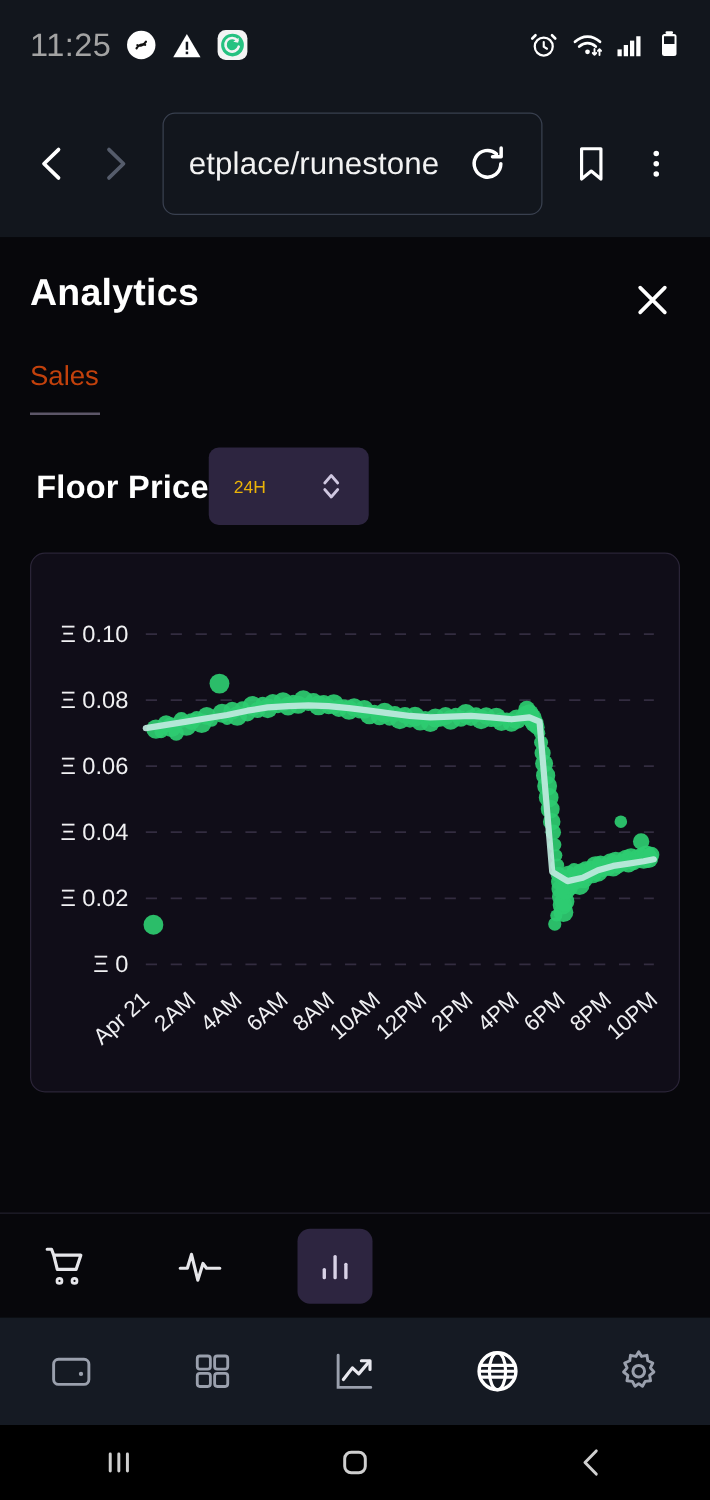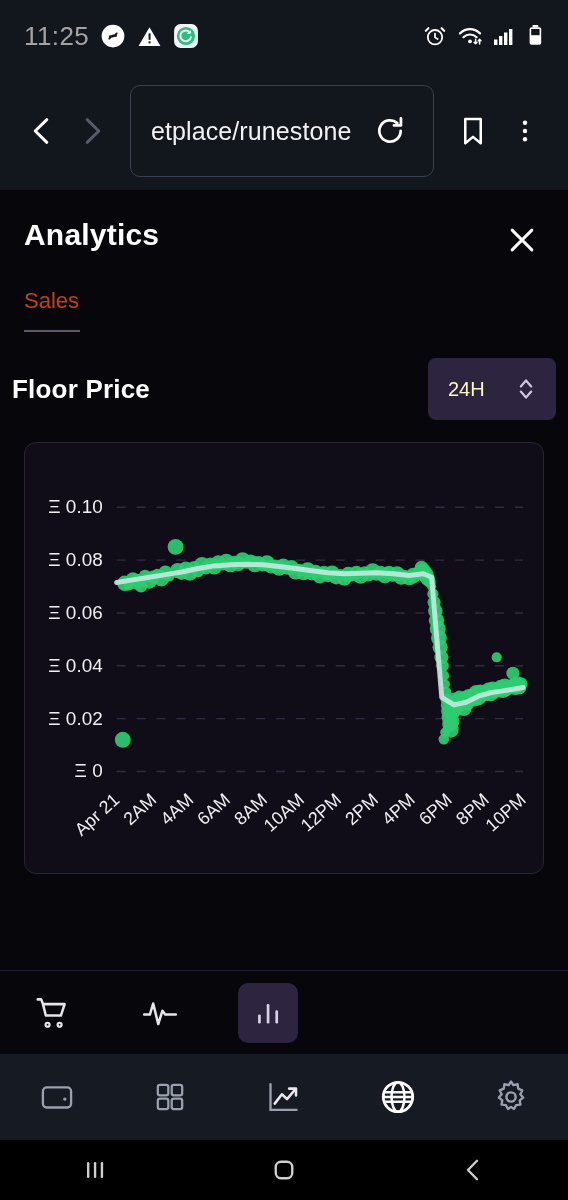--- a/index.html
+++ b/index.html
@@ -20,21 +20,21 @@
   .sb-right { display:flex; align-items:center; gap:10px; }
   .ico { display:inline-flex; align-items:center; justify-content:center; }
 
   
   .browserbar {
     height:118px; background:#12161d;
     display:flex; align-items:center; padding:0 20px; gap:6px;
   }
   .nav-btn { width:44px; height:44px; display:flex; align-items:center; justify-content:center; }
   .urlbox {
-    flex:1; height:92px; margin:0 10px;
+    flex:1; height:82px; margin:0 10px;
     border:1px solid #39404f; border-radius:10px;
     display:flex; align-items:center; padding:0 20px; gap:12px;
     background:transparent; overflow:hidden;
   }
   .urltext {
     flex:1; font-size:25px; color:#f2f2f2; white-space:nowrap;
     overflow:hidden; text-align:left; letter-spacing:.1px;
   }
   .icon-btn { width:46px; height:46px; display:flex; align-items:center; justify-content:center; flex:none; }
 
@@ -49,30 +49,30 @@
   }
   .page-title { font-size:30px; font-weight:700; letter-spacing:.2px; }
   .close-x { width:44px; height:44px; display:flex; align-items:center; justify-content:center; }
 
   .tabs { padding:0 24px; margin-top:26px; }
   .tab { display:inline-block; }
   .tab-label { font-size:22px; color:#c2410c; font-weight:400; }
   .tab-underline { height:2px; background:#5c5668; width:56px; margin-top:16px; }
 
   .section-row {
-    display:flex; align-items:center; justify-content:space-between;
-    padding:0 12px; margin-top:26px;
+    display:flex; align-items:center; 
+    padding:0 29px; margin-top:26px;
   }
   .section-title { font-size:26px; font-weight:700; letter-spacing:.2px; }
   .range-select {
     width:128px; height:62px; background:#2d2540; border-radius:8px;
     display:flex; align-items:center; justify-content:space-between;
     padding:0 20px;
   }
-  .range-label { font-size:20px; color:#fef9c3; }
+  .range-label { font-size:14px; color:#eab308; }
 
   
   .chart-card {
     margin:22px 24px 0 24px; height:432px;
     background:#100d18; border:1px solid #2a2437; border-radius:12px;
     position:relative; overflow:hidden;
   }
   .chart-svg { position:absolute; inset:0; width:100%; height:100%; }
 
   

